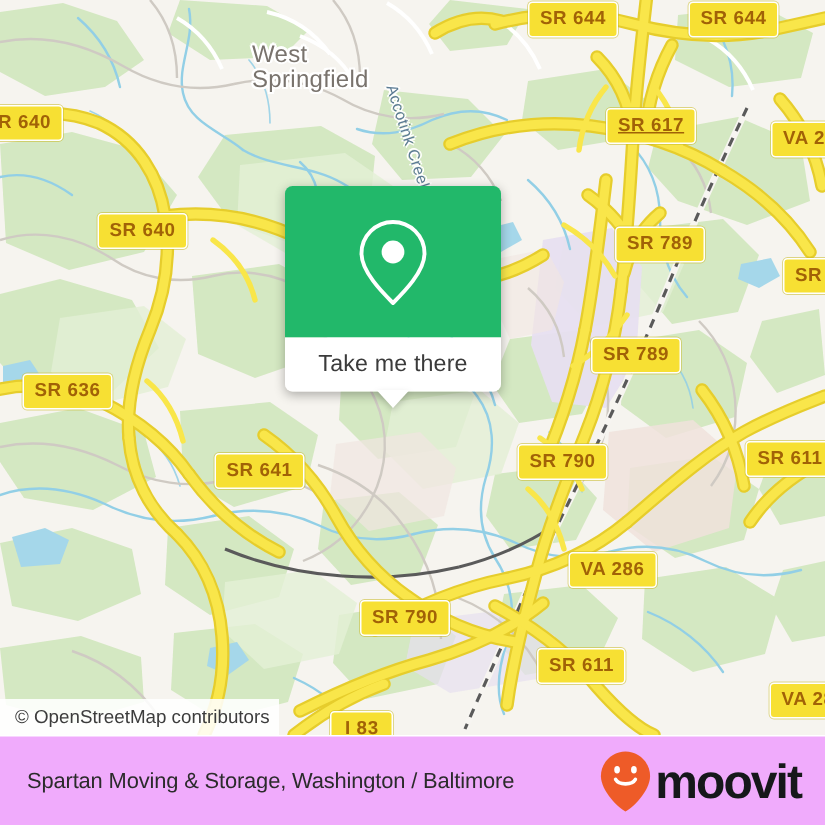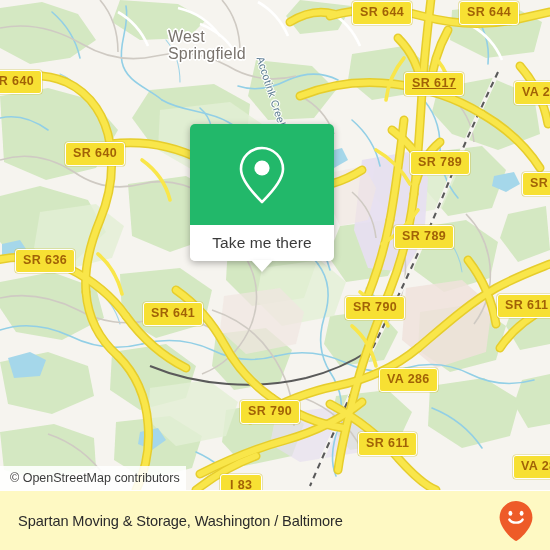--- a/index.html
+++ b/index.html
@@ -111,21 +111,21 @@
     border-top: 12px solid #ffffff;
     filter: drop-shadow(0 2px 2px rgba(0,0,0,.18));
   }
 
   
   #bottom-bar {
     position: absolute;
     left: 0; top: 490px;
     width: 550px;
     height: 60px;
-    background: #fef9c3;
+    background: #f0abfc;
     display: flex;
     align-items: center;
     border-top: 1px solid #ffffff;
   }
   #bottom-title {
     margin-left: 18px;
     color: #2b2b2b;
     font-size: 14.6px;
     letter-spacing: -.1px;
     white-space: nowrap;
@@ -458,16 +458,17 @@
 
   <div id="bottom-bar">
     <div id="bottom-title">Spartan Moving &amp; Storage, Washington / Baltimore</div>
     <div id="brand">
       <svg width="36" height="42" viewBox="0 0 36 42">
         <path d="M18 1 C9 1 1.6 8.4 1.6 17.4 C1.6 27.6 14 39.4 18 41 C22 39.4 34.4 27.6 34.4 17.4 C34.4 8.4 27 1 18 1 Z" fill="#ee5b28"></path>
         <ellipse cx="12.4" cy="13.2" rx="1.9" ry="2.5" fill="#ffffff"></ellipse>
         <ellipse cx="23.6" cy="13.2" rx="1.9" ry="2.5" fill="#ffffff"></ellipse>
         <path d="M11.4 19.6 C13.6 23.6 22.4 23.6 24.6 19.6" fill="none" stroke="#ffffff" stroke-width="2.4" stroke-linecap="round"></path>
       </svg>
+      <span id="brand-word">moovit</span>
     </div>
   </div>
 
 </div>
 
 </body></html>

